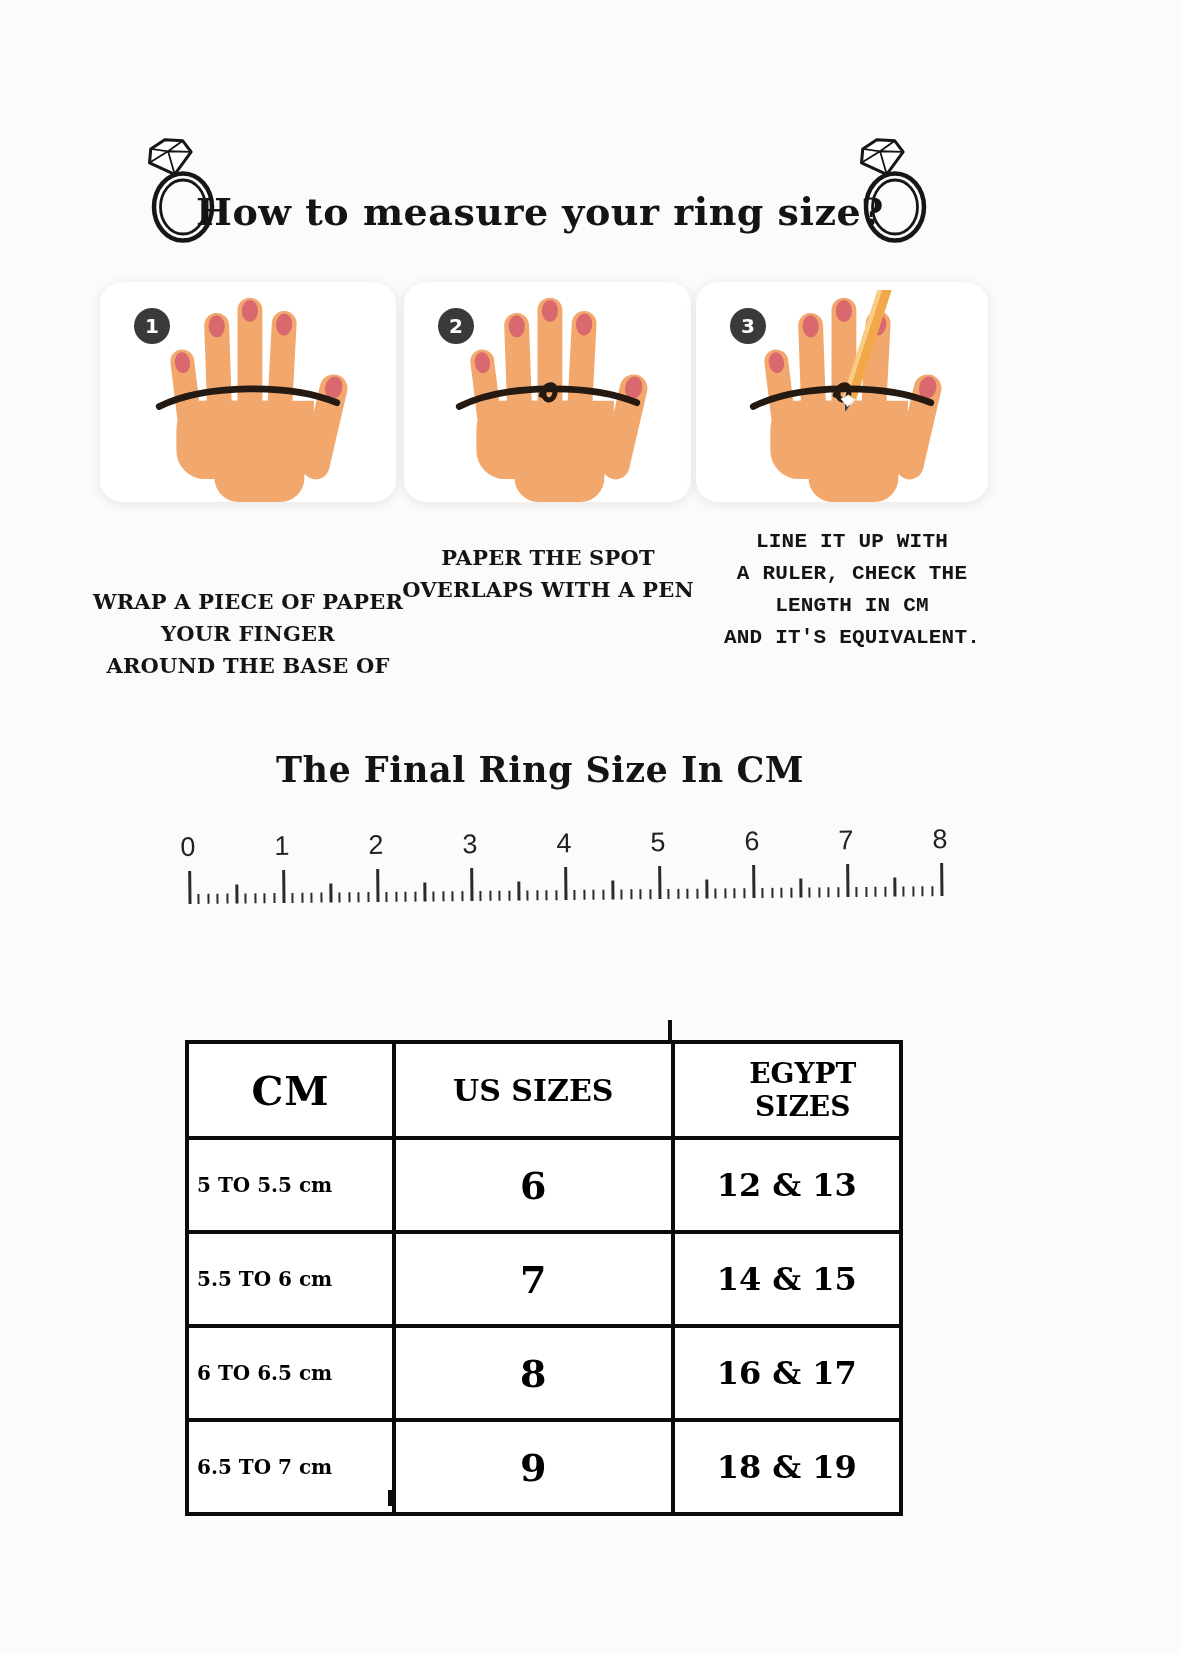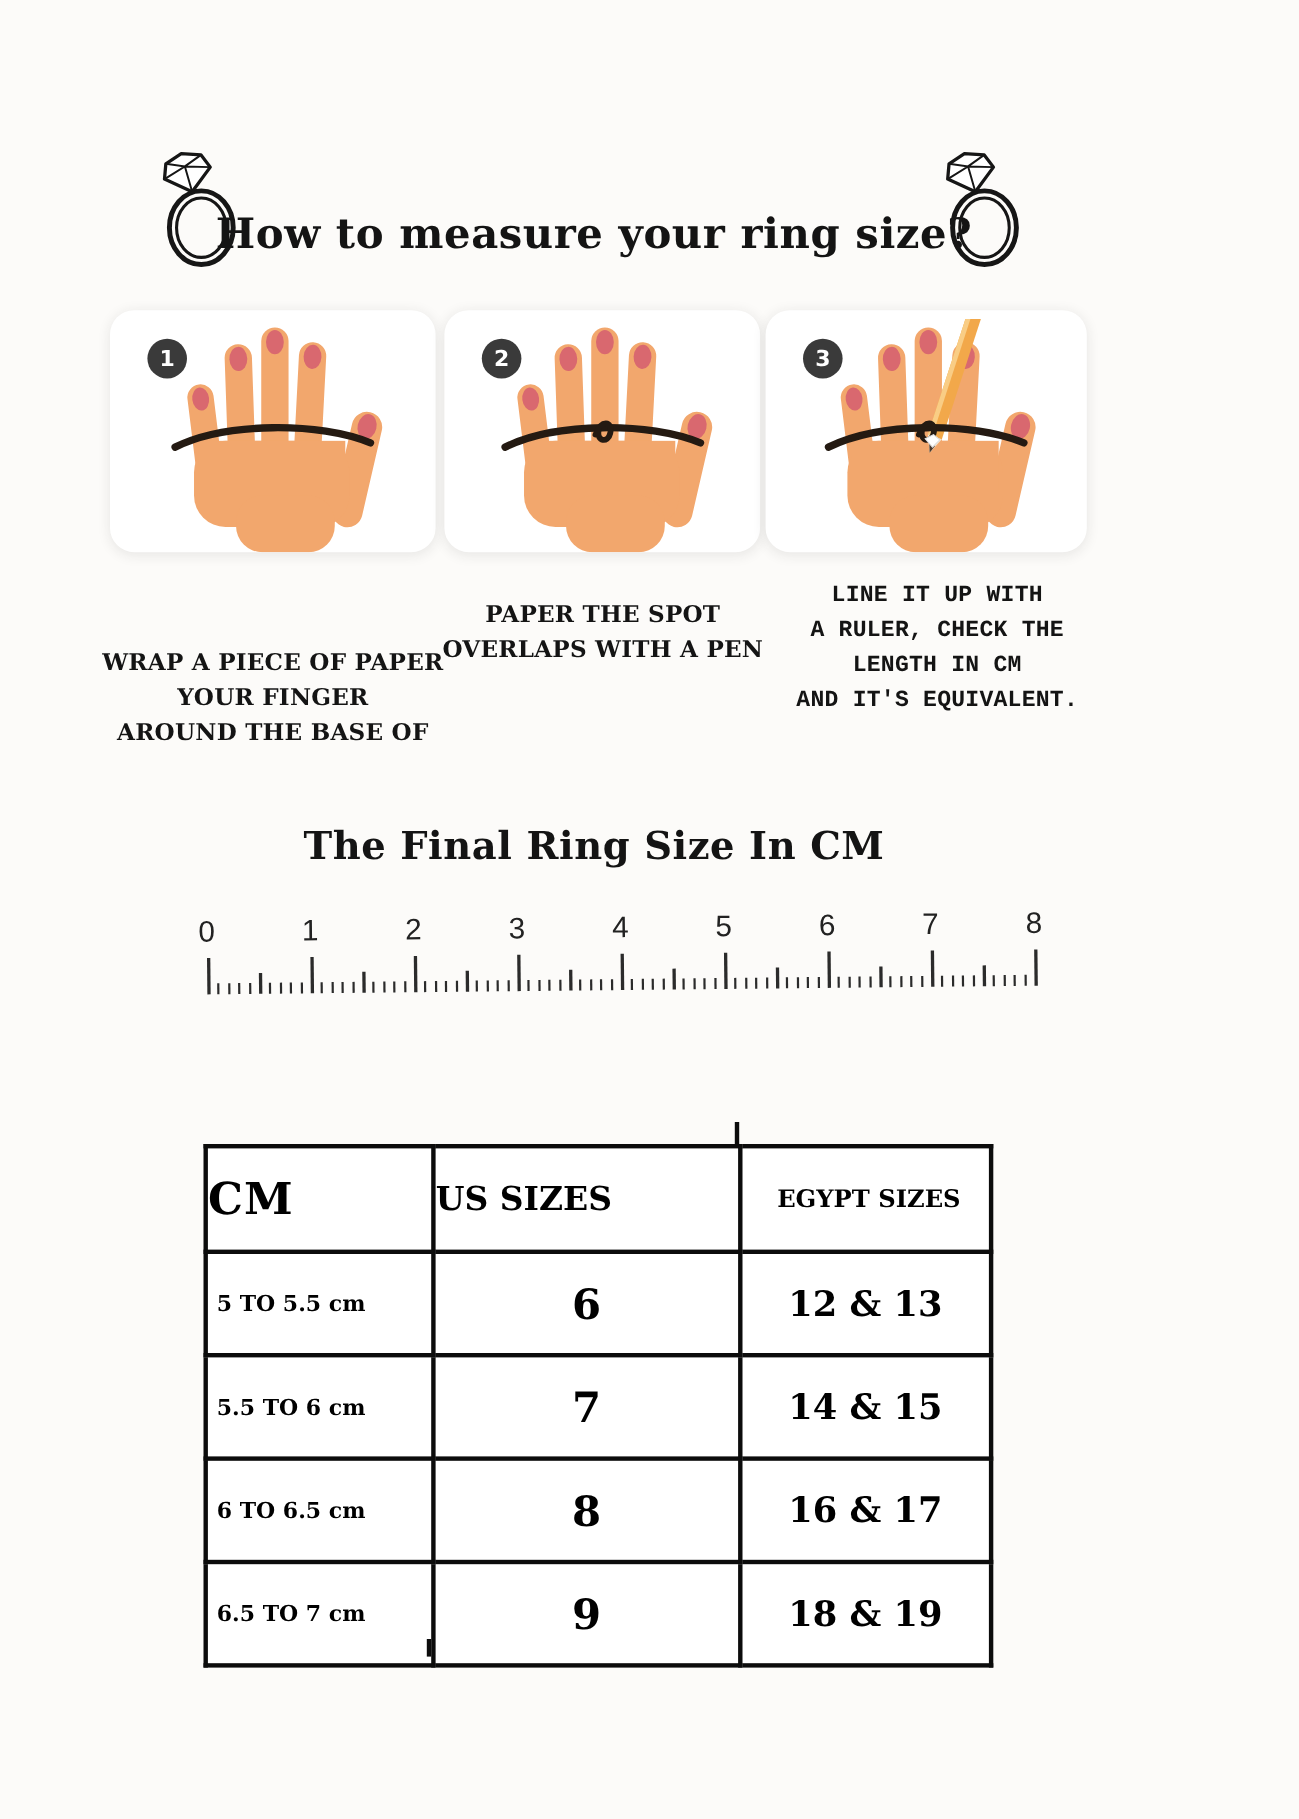--- a/index.html
+++ b/index.html
@@ -57,25 +57,25 @@
   .tick.unit{width:3px;height:33px;}
   .tick.half{width:2.5px;height:19px;}
   .tick.minor{width:2px;height:10px;}
 
   
   .size-table{position:absolute;left:185px;top:1040px;width:718px;border-collapse:collapse;
               table-layout:fixed;}
   .size-table col.c0{width:29%;} .size-table col.c1{width:39%;} .size-table col.c2{width:32%;}
   .size-table th,.size-table td{border:4px solid var(--border_ink);background:#fff;
               font-weight:700;color:#000;padding:0;}
-  .size-table th{height:92px;text-align:left;}
+  .size-table th{height:92px;text-align:center;}
   .size-table td{height:90px;text-align:center;}
   .size-table th.h0{font-size:40px;letter-spacing:1px;}
   .size-table th.h1{font-size:30px;}
-  .size-table th.h2{font-size:22px;padding-left:32px;}
+  .size-table th.h2{font-size:28px;padding-left:32px;}
   .size-table td.d0{font-size:20px;text-align:left;padding-left:8px;}
   .size-table td.d1{font-size:38px;}
   .size-table td.d2{font-size:32px;}
   .overshoot{position:absolute;background:var(--border_ink);}
   .overshoot.top{left:668px;top:1020px;width:4px;height:24px;}
   .overshoot.bottom{left:388px;top:1490px;width:4px;height:16px;}
 </style>
 </head>
 <body>
 

